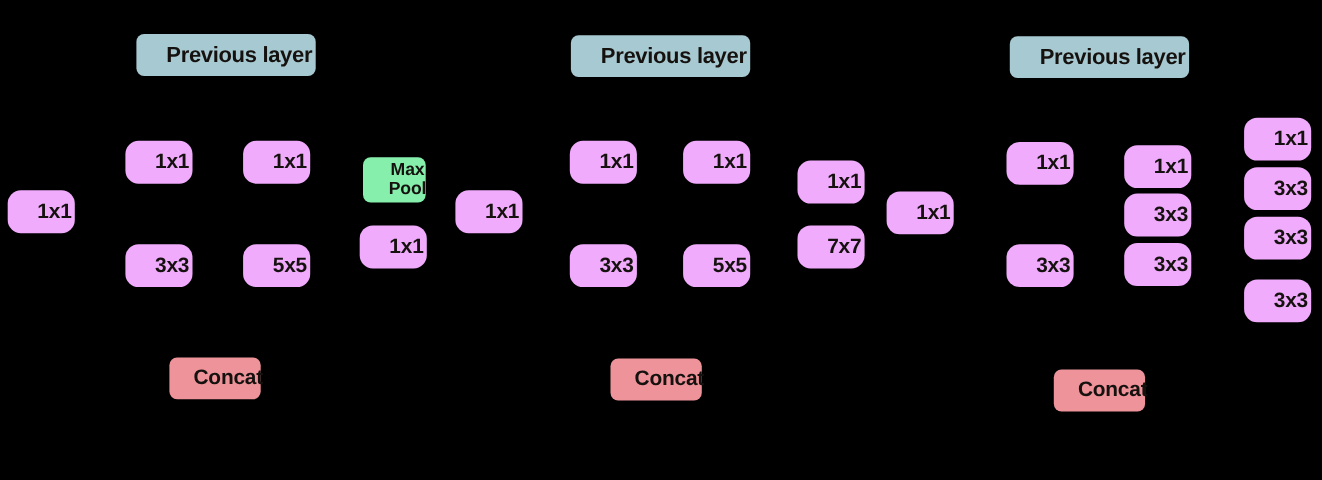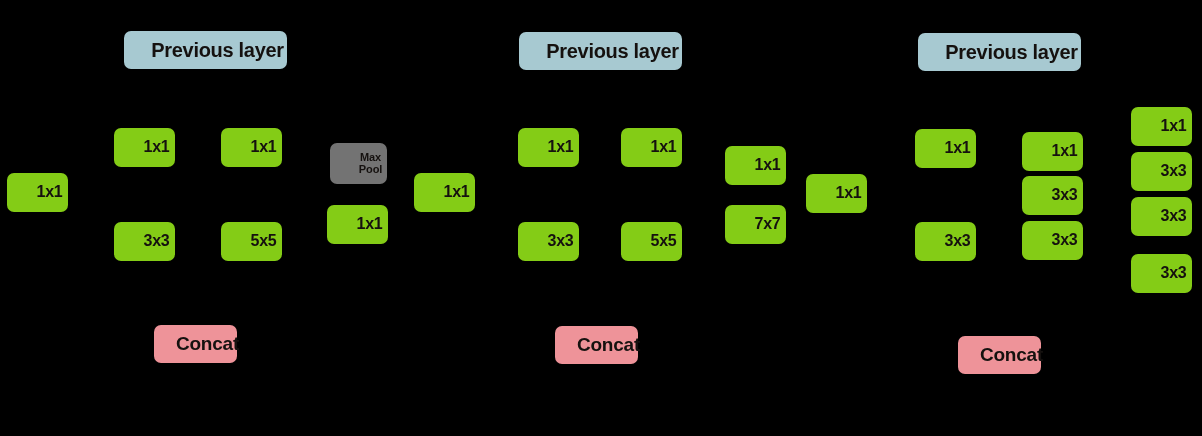--- a/index.html
+++ b/index.html
@@ -26,31 +26,32 @@
     border-radius: 7px;
     font-weight: bold;
     color: #15110f;
     line-height: 1.05;
     text-align: center;
     letter-spacing: -0.2px;
     white-space: pre-line;
     user-select: none;
   }
   .node.conv {
-    background: #84cc16;
-    font-size: 16px;
+    background: #f0abfc;
+    font-size: 19px;
+    border-radius: 12px;
   }
   .node.prev {
     background: #a7c9d1;
     font-size: 20px;
     letter-spacing: -0.3px;
   }
   .node.pool {
-    background: #737373;
-    font-size: 11px;
+    background: #86efac;
+    font-size: 16px;
     letter-spacing: -0.1px;
   }
   .node.concat {
     background: #ee9399;
     font-size: 19px;
     letter-spacing: -0.2px;
   }
 </style>
 </head>
 <body>

